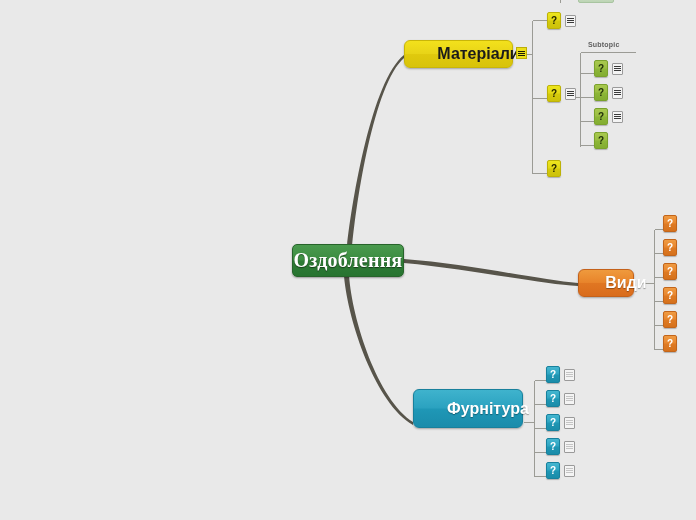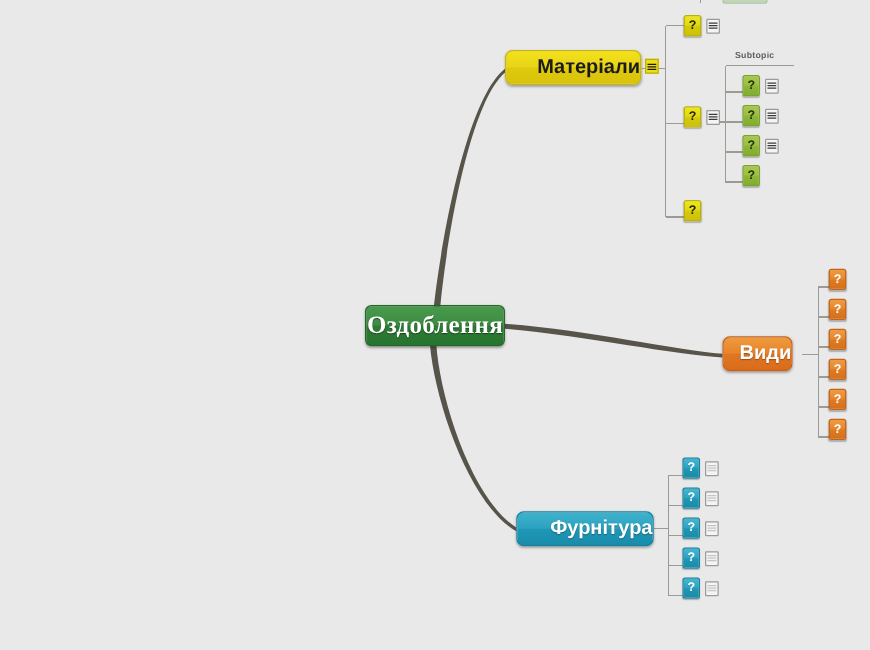--- a/index.html
+++ b/index.html
@@ -53,21 +53,21 @@
     text-shadow: 0 1px 1px rgba(0,0,0,0.5);
     letter-spacing: 0.2px;
   }
 
   
   .node-main {
     position: absolute;
     border-radius: 6px;
     display: flex;
     align-items: center;
-    justify-content: flex-end;
+    justify-content: center;
     box-sizing: border-box;
     box-shadow: 0 1px 2px rgba(0,0,0,0.3);
     padding-left: 40px;
   }
   .node-main span {
     font-weight: bold;
     font-size: 16px;
   }
 
   .node-materialy {
@@ -78,21 +78,21 @@
   .node-materialy span { color: #1b1b1b; }
 
   .node-vydy {
     left: 578px; top: 269px; width: 56px; height: 28px;
     background: linear-gradient(to bottom, #ef9a3d 0%, #e8842b 48%, #e07622 52%, #d96c1c 100%);
     border: 1px solid #c4611a;
   }
   .node-vydy span { color: #ffffff; text-shadow: 0 1px 1px rgba(0,0,0,0.35); }
 
   .node-furnitura {
-    left: 413px; top: 409px; width: 110px; height: 28px;
+    left: 413px; top: 389px; width: 110px; height: 39px;
     background: linear-gradient(to bottom, #3fb3cd 0%, #2ba2c0 48%, #1f97b6 52%, #1a8cab 100%);
     border: 1px solid #18809c;
   }
   .node-furnitura span { color: #ffffff; text-shadow: 0 1px 1px rgba(0,0,0,0.35); }
 
   
   .leaf {
     position: absolute;
     display: flex;
     align-items: center;

